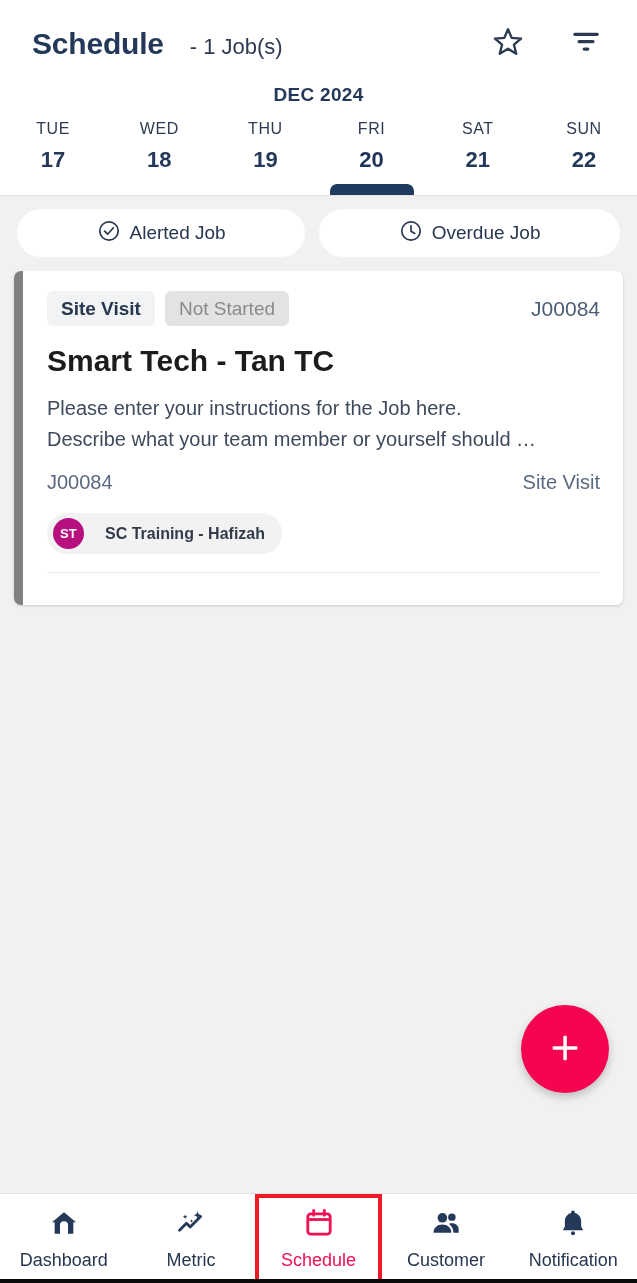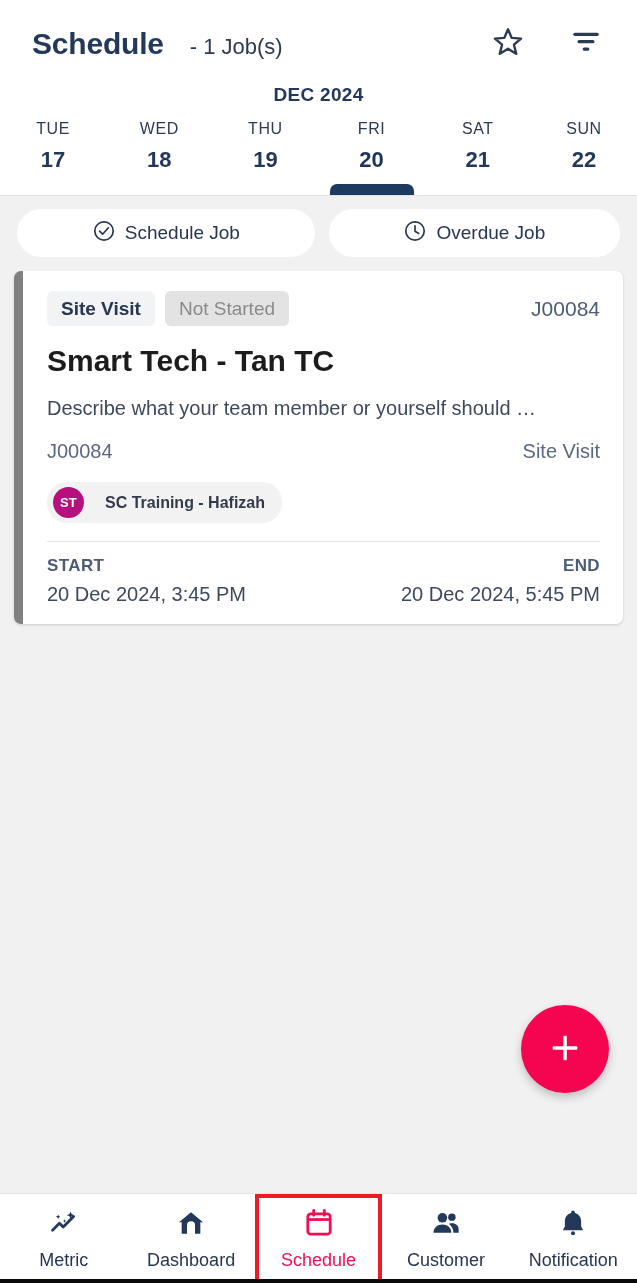--- a/index.html
+++ b/index.html
@@ -416,21 +416,21 @@
 
   <div class="chips-bar">
 
     <div class="chip">
       <span>
         <svg width="24" height="24" viewBox="0 0 24 24" fill="none" stroke="#27374f" stroke-width="1.7">
           <circle cx="12" cy="12" r="9.2"></circle>
           <polyline points="7.6,12.2 10.6,15.2 16.4,8.8" stroke-linecap="round" stroke-linejoin="round"></polyline>
         </svg>
       </span>
-      <span class="chip-label">Schedule Job</span>
+      <span class="chip-label">Alerted Job</span>
     </div>
 
     <div class="chip">
       <span>
         <svg width="24" height="24" viewBox="0 0 24 24" fill="none" stroke="#27374f" stroke-width="1.7">
           <circle cx="12" cy="12" r="9.2"></circle>
           <polyline points="12,6.8 12,12.2 15.8,14.4" stroke-linecap="round" stroke-linejoin="round"></polyline>
         </svg>
       </span>
       <span class="chip-label">Overdue Job</span>
@@ -448,83 +448,74 @@
 
         <div class="card-top">
           <span class="tag tag-type">Site Visit</span>
           <span class="tag tag-status">Not Started</span>
           <span class="card-jobid">J00084</span>
         </div>
 
         <div class="card-title">Smart Tech - Tan TC</div>
 
         <div class="card-desc">
+          <div>Please enter your instructions for the Job here.</div>
           <div>Describe what your team member or yourself should …</div>
         </div>
 
         <div class="card-meta">
           <span>J00084</span>
           <span class="right">Site Visit</span>
         </div>
 
         <div class="assignee">
           <span class="avatar">ST</span>
           <span class="assignee-name">SC Training - Hafizah</span>
         </div>
 
         <div class="card-divider"></div>
 
-        <div class="time-row">
-          <div class="time-col">
-            <span class="time-label">START</span>
-            <span class="time-value">20 Dec 2024, 3:45 PM</span>
-          </div>
-          <div class="time-col right">
-            <span class="time-label">END</span>
-            <span class="time-value">20 Dec 2024, 5:45 PM</span>
-          </div>
-        </div>
 
       </div>
     </div>
 
     <button class="fab">
       <span>
         <svg width="40" height="40" viewBox="0 0 24 24">
           <rect x="11" y="4.6" width="2.1" height="14.8" rx="0.6" fill="#ffffff"></rect>
           <rect x="4.6" y="11" width="14.8" height="2.1" rx="0.6" fill="#ffffff"></rect>
         </svg>
       </span>
     </button>
 
   </div>
 
   <div class="bottom-nav">
+
+    <div class="nav-item">
+      <span>
+        <svg width="32" height="32" viewBox="0 0 24 24">
+          <path d="M12 4 L21 11.5 L19 11.5 L19 20 L15 20 L15 13.6 A3 3 0 0 0 9 13.6 L9 20 L5 20 L5 11.5 L3 11.5 Z" fill="#24395a"></path>
+        </svg>
+      </span>
+      <span class="nav-label">Dashboard</span>
+    </div>
 
     <div class="nav-item">
       <span>
         <svg width="32" height="32" viewBox="0 0 24 24">
           <path d="M3.4 17.4 L8.6 12.2 L11.4 15 L19.2 7.2" stroke="#24395a" stroke-width="2.1" fill="none" stroke-linecap="round" stroke-linejoin="round"></path>
           <path d="M16.9 3.4 L17.7 5.3 L19.6 6.1 L17.7 6.9 L16.9 8.8 L16.1 6.9 L14.2 6.1 L16.1 5.3 Z" fill="#24395a"></path>
           <path d="M7.6 5.6 L8.1 6.8 L9.3 7.3 L8.1 7.8 L7.6 9 L7.1 7.8 L5.9 7.3 L7.1 6.8 Z" fill="#24395a"></path>
           <path d="M12.4 9.2 L12.8 10.1 L13.7 10.5 L12.8 10.9 L12.4 11.8 L12 10.9 L11.1 10.5 L12 10.1 Z" fill="#24395a"></path>
         </svg>
       </span>
       <span class="nav-label">Metric</span>
     </div>
 
-    <div class="nav-item">
-      <span>
-        <svg width="32" height="32" viewBox="0 0 24 24">
-          <path d="M12 4 L21 11.5 L19 11.5 L19 20 L15 20 L15 13.6 A3 3 0 0 0 9 13.6 L9 20 L5 20 L5 11.5 L3 11.5 Z" fill="#24395a"></path>
-        </svg>
-      </span>
-      <span class="nav-label">Dashboard</span>
-    </div>
-
     <div class="nav-item active">
       <span>
         <svg width="32" height="32" viewBox="0 0 24 24" fill="none">
           <rect x="3.6" y="5.2" width="16.8" height="15.2" rx="2.2" stroke="#ef1054" stroke-width="2.1"></rect>
           <line x1="3.6" y1="9.4" x2="20.4" y2="9.4" stroke="#ef1054" stroke-width="2.1"></line>
           <line x1="8" y1="2.6" x2="8" y2="6.2" stroke="#ef1054" stroke-width="2.1" stroke-linecap="round"></line>
           <line x1="16" y1="2.6" x2="16" y2="6.2" stroke="#ef1054" stroke-width="2.1" stroke-linecap="round"></line>
         </svg>
       </span>
       <span class="nav-label">Schedule</span>

